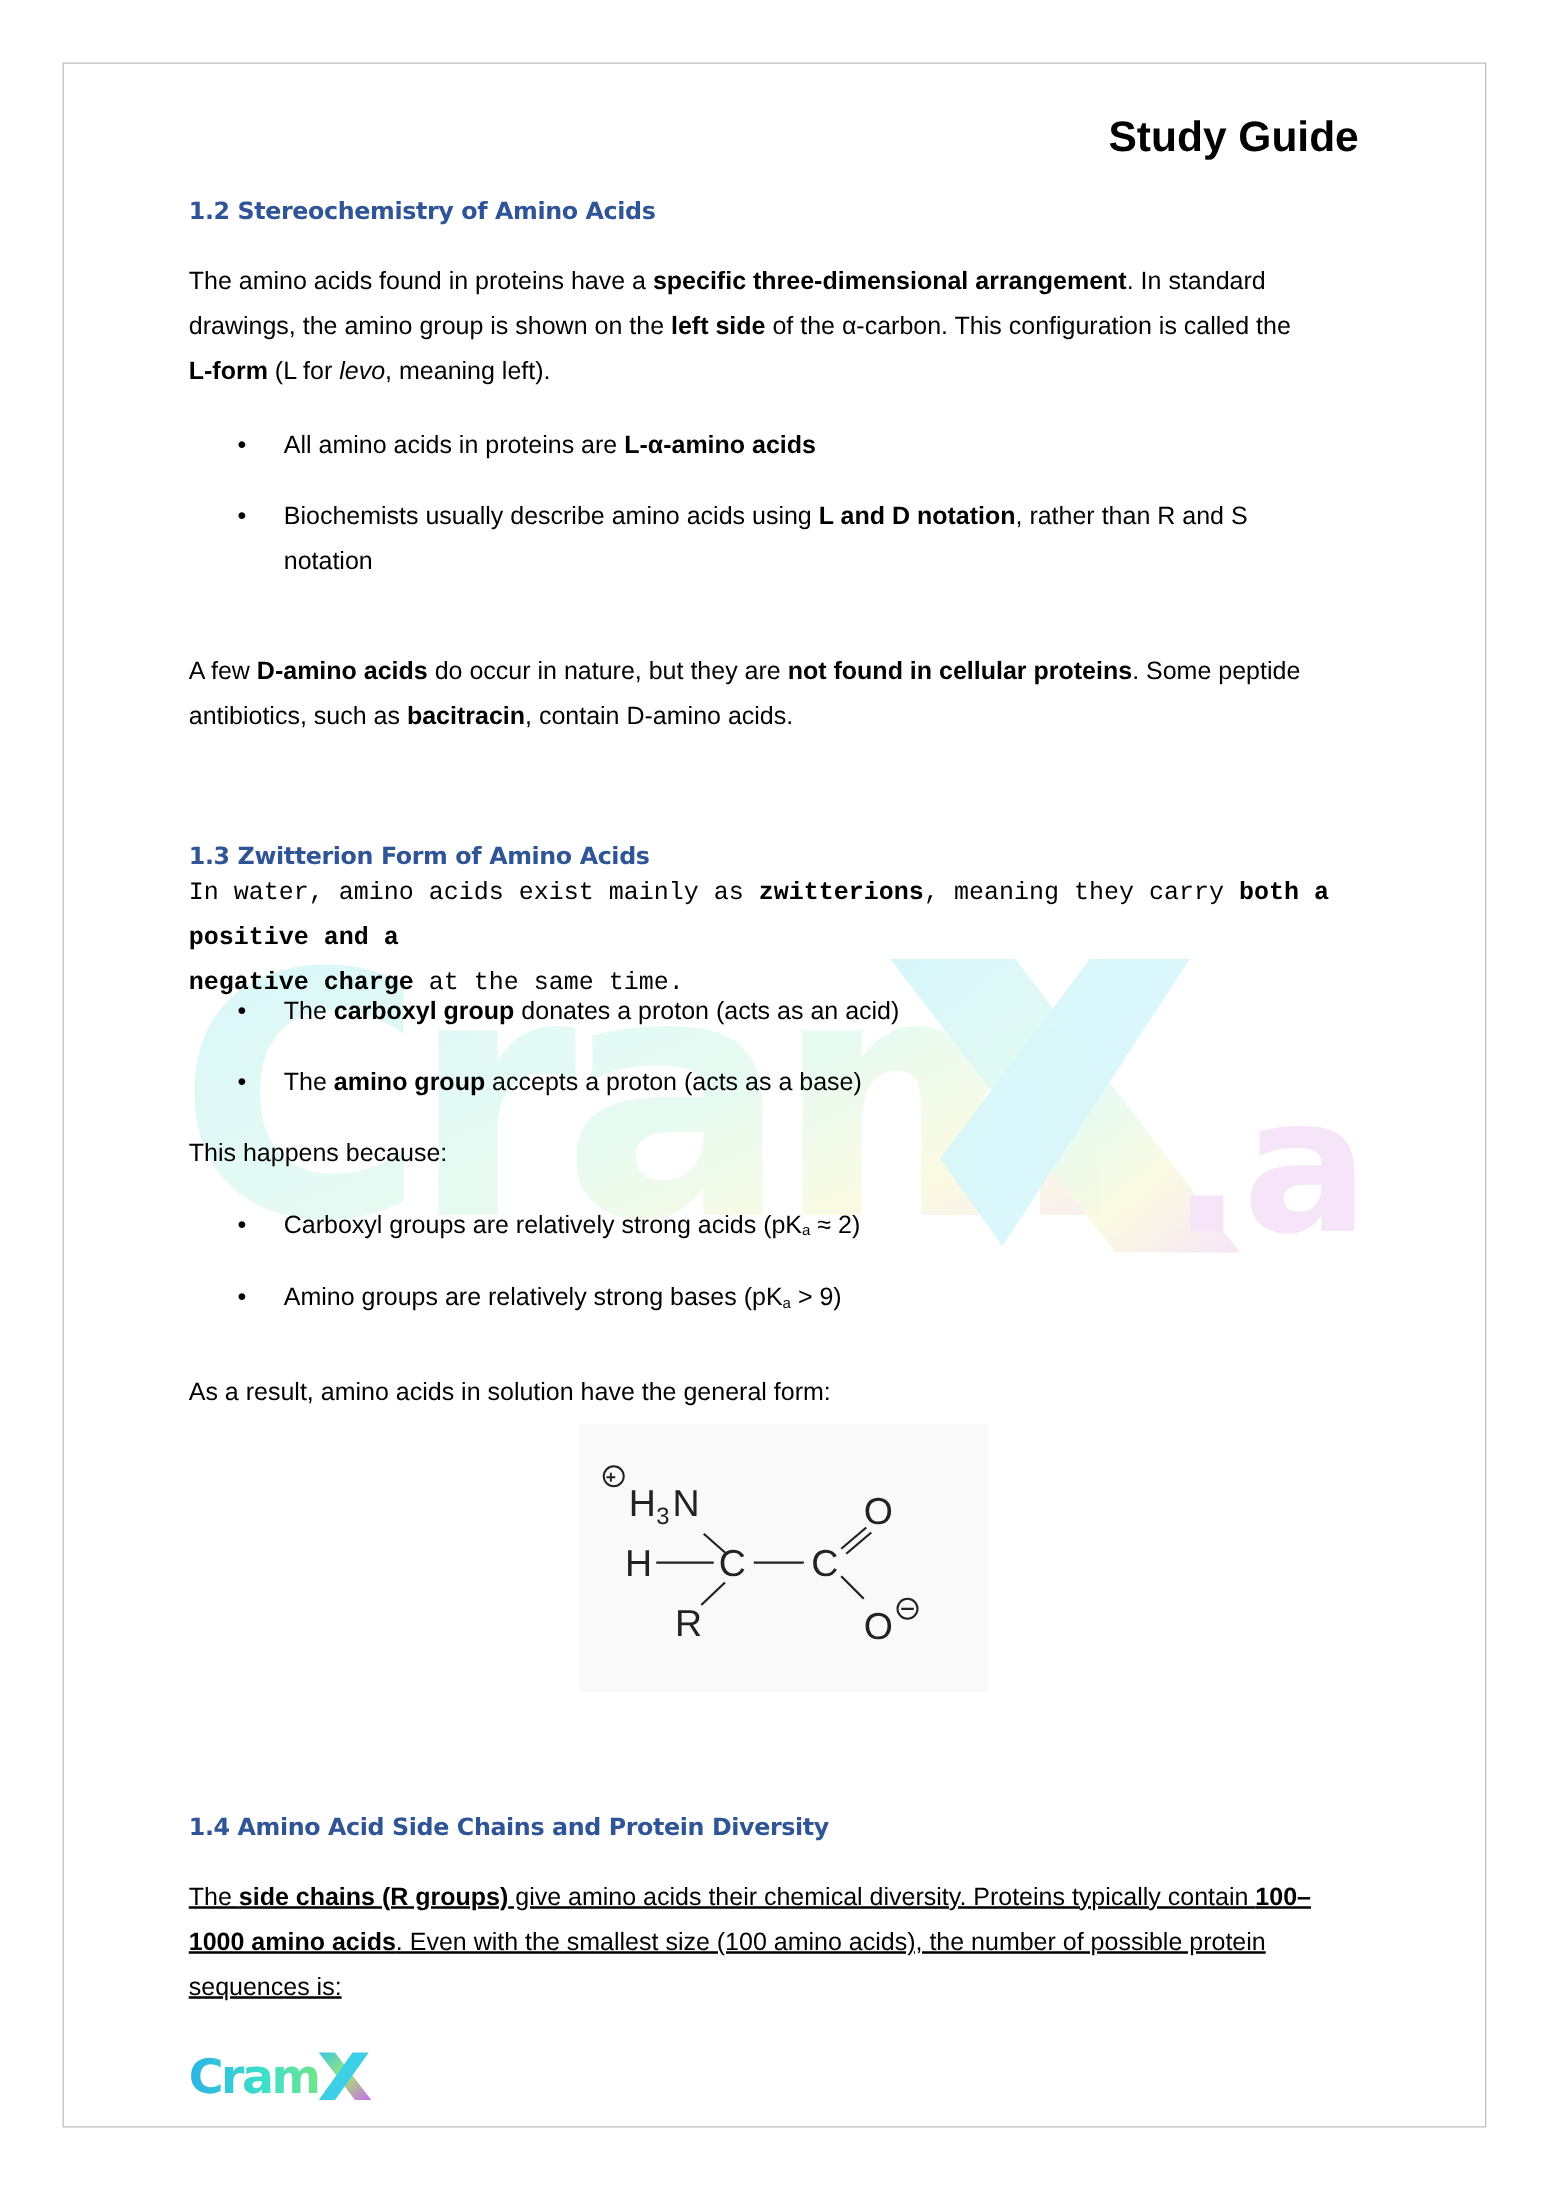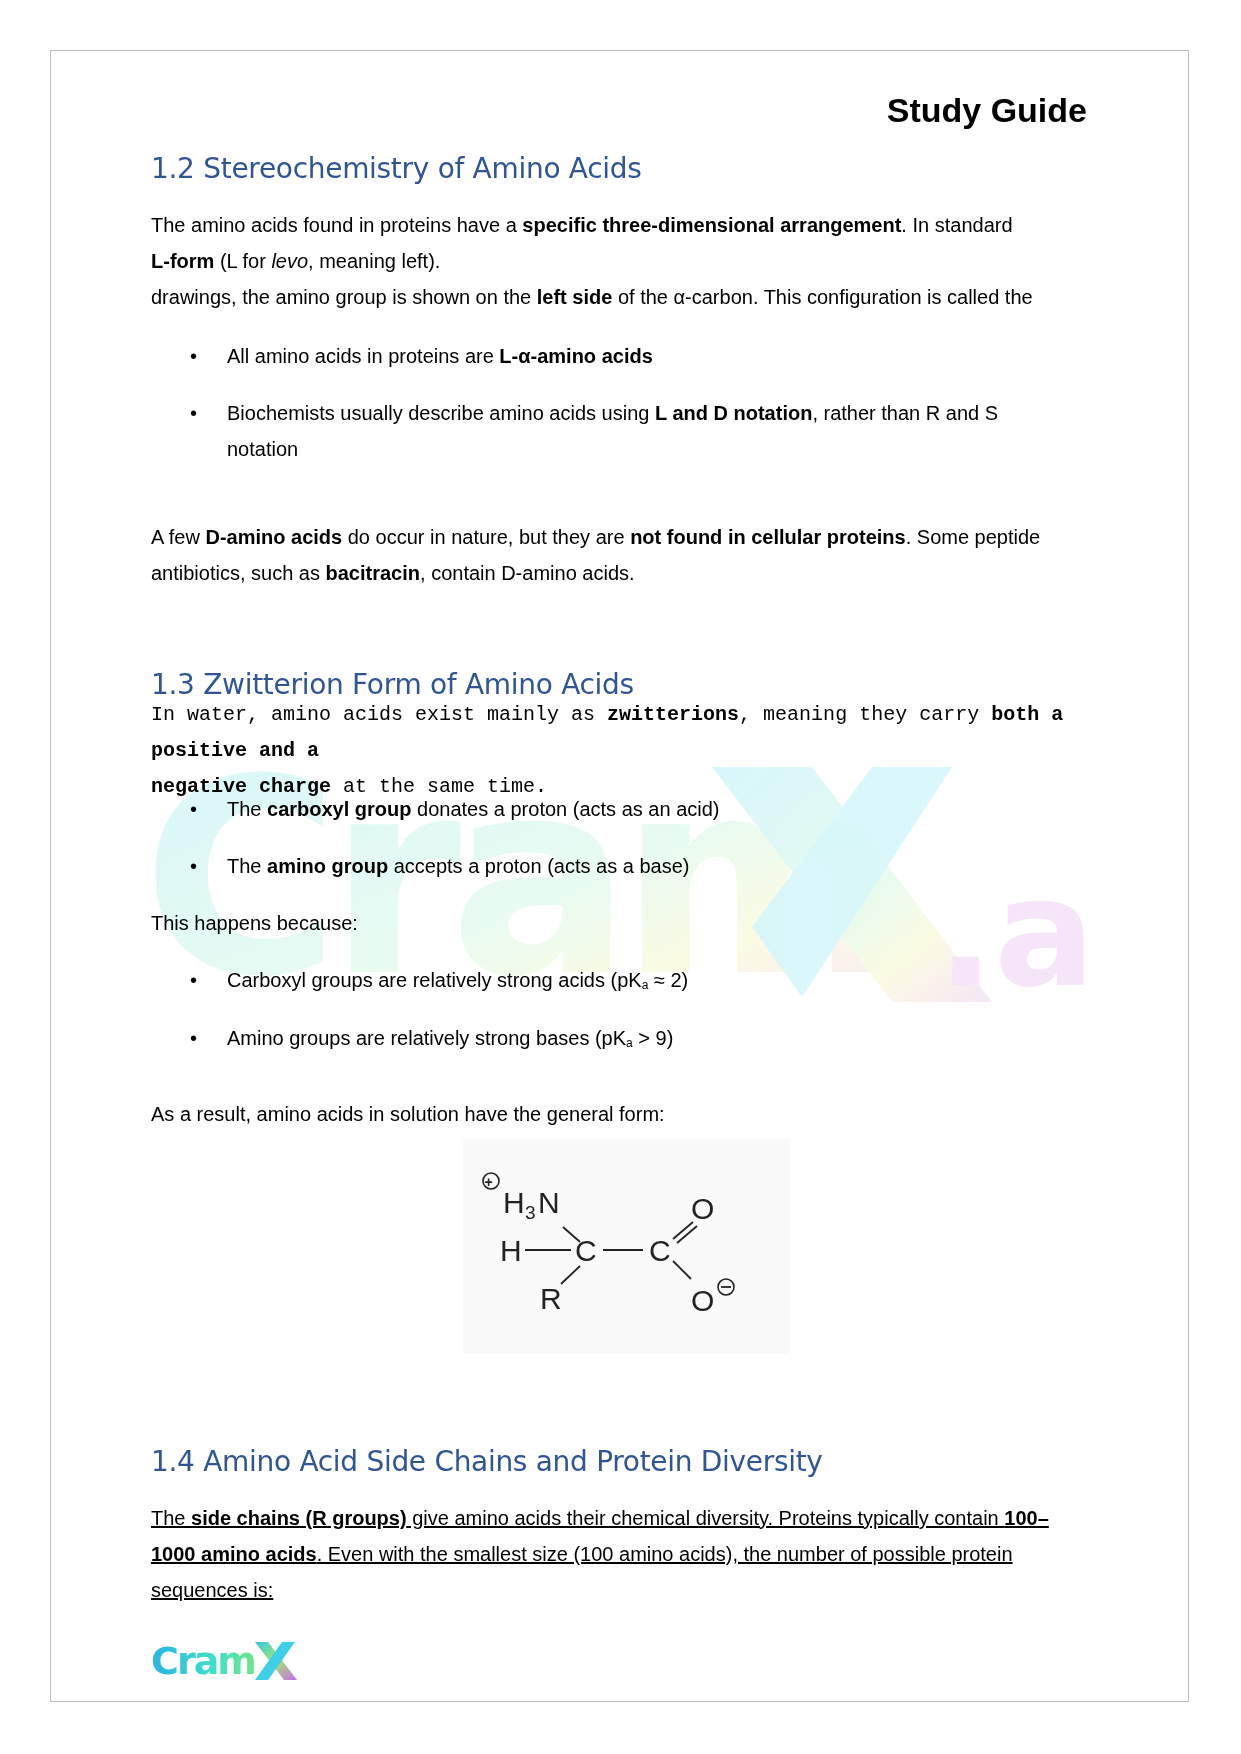--- a/index.html
+++ b/index.html
@@ -2,22 +2,22 @@
 <html><head>
 <meta charset="utf-8">
 <style>
   html, body { margin:0; padding:0; background:#ffffff; }
   body { width:1241px; height:1754px; position:relative; overflow:hidden;
          font-family:"Liberation Sans", sans-serif; color:#000; }
   .page-border { position:absolute; left:50px; top:50px; width:1139px; height:1652px;
                  border:1.5px solid #bdbdbd; box-sizing:border-box; }
   .abs { position:absolute; }
   .doc-title { right:154px; top:90px; font-size:34px; font-weight:bold; line-height:40px; white-space:nowrap;text-align:center; }
-  .h2 { left:151px; font-family:"DejaVu Sans", sans-serif; font-weight:normal; color:#2f5597;
-        font-size:28px; line-height:32px; white-space:nowrap; letter-spacing:-0.3px; }
+  .h2 { left:151px; font-family:"DejaVu Sans", sans-serif; font-weight:bold; color:#2f5597;
+        font-size:19px; line-height:32px; white-space:nowrap; letter-spacing:-0.3px; }
   .p { left:151px; width:950px; font-size:20px; line-height:36px; }
   .li { left:190px; width:910px; font-size:20px; line-height:36px; }
   .li .dot { position:absolute; left:0; top:0; width:20px; }
   .li .txt { position:absolute; left:37px; top:0; width:870px; }
   b { font-weight:bold; }
   .sub { font-size:12px; vertical-align:-2px; }
   .watermark { left:152px; top:767px; width:950px; height:240px; pointer-events:none; }
   .figure { left:463px; top:1139px; width:327px; height:215px; background:#f9f9f9; }
   .logo { left:151px; top:1632px; width:150px; height:52px; }
 </style>
@@ -42,22 +42,22 @@
   </g>
   <text x="785" y="218" font-family="DejaVu Sans, sans-serif" font-weight="bold" font-size="150" fill="#f6e5f8">.ai</text>
 </svg>
 
 <div class="abs doc-title">Study Guide</div>
 
 <div class="abs h2" style="top:153px;">1.2 Stereochemistry of Amino Acids</div>
 
 <div class="abs p" style="top:207px;">
   <div><span>The amino acids found in proteins have a </span><b>specific three-dimensional arrangement</b><span>. In standard</span></div>
+  <div><span>drawings, the amino group is shown on the </span><b>left side</b><span> of the α-carbon. This configuration is called the</span></div>
   <div><b>L-form</b><span> (L for </span><i>levo</i><span>, meaning left).</span></div>
-  <div><span>drawings, the amino group is shown on the </span><b>left side</b><span> of the α-carbon. This configuration is called the</span></div>
 </div>
 
 <div class="abs li" style="top:338px; height:36px;">
   <span class="dot">•</span>
   <span class="txt"><span>All amino acids in proteins are </span><b>L-α-amino acids</b></span>
 </div>
 <div class="abs li" style="top:395px; height:72px;">
   <span class="dot">•</span>
   <span class="txt"><span>Biochemists usually describe amino acids using </span><b>L and D notation</b><span>, rather than R and S</span><br><span>notation</span></span>
 </div>

